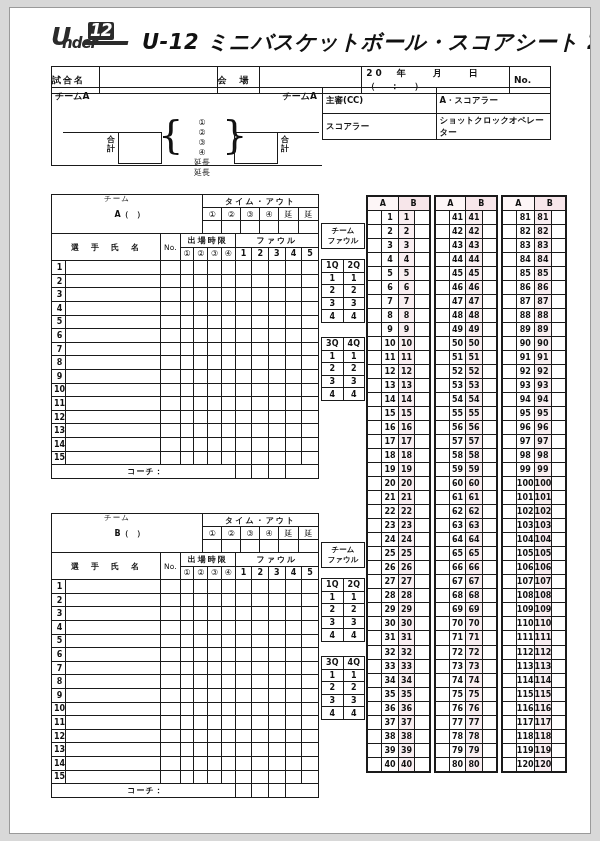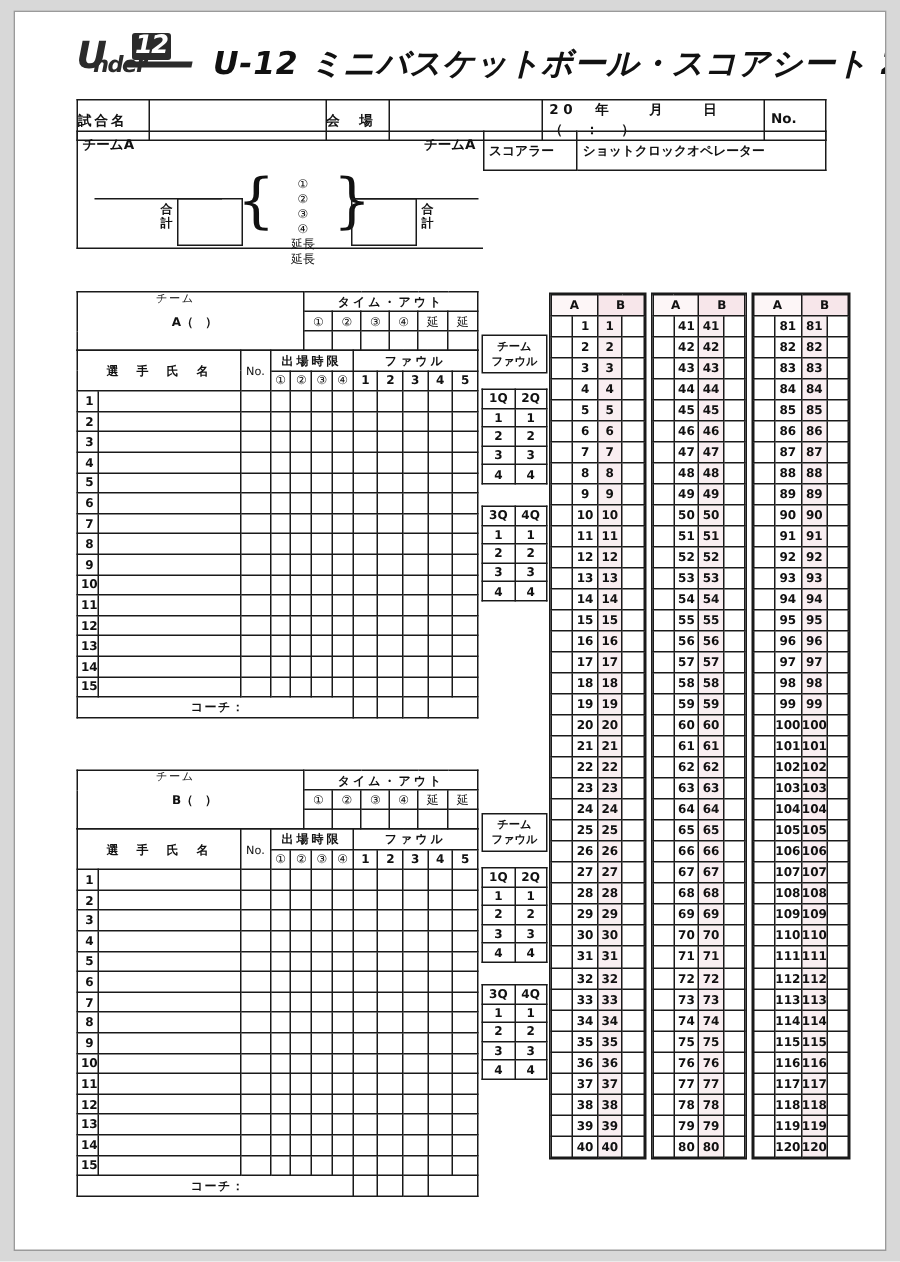--- a/index.html
+++ b/index.html
@@ -155,20 +155,24 @@
 
       <div class="brace" style="left:170px; top:26px;">}</div>
 
       <div class="uline" style="left:182px; top:44px; width:85px;"></div>
       <div class="sqtot" style="left:182px; top:44px;"></div>
       <div class="gokei" style="left:228px; top:47px;">合計</div>
     </div>
 
     <table id="offbox">
       <tbody>
+          <tr>
+        <td style="width:114px">主審(CC)</td>
+        <td style="width:115px">A・スコアラー</td>
+      </tr>
       <tr>
         <td>スコアラー</td>
         <td>ショットクロックオペレーター</td>
       </tr>
     </tbody>
       </table>
   </div>
 
   <div id="teamblocks">
       <div class="teamblk" style="top: 186px;">

